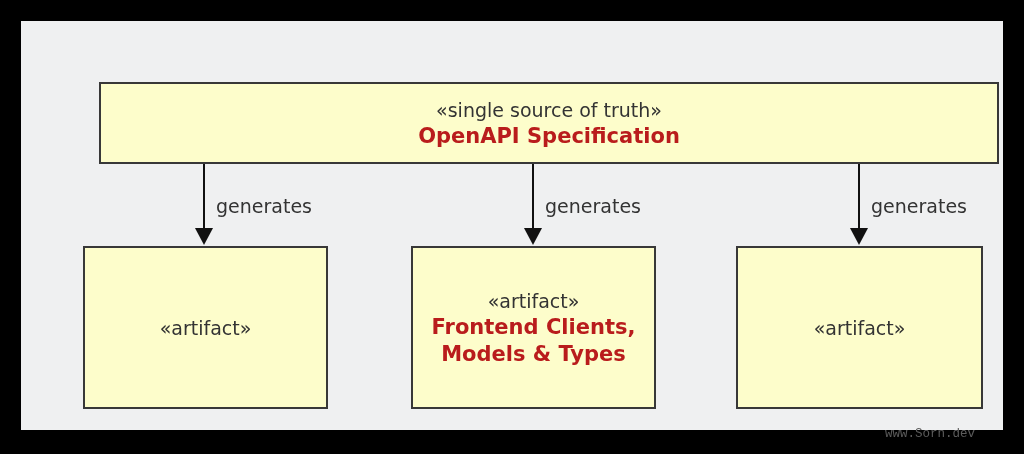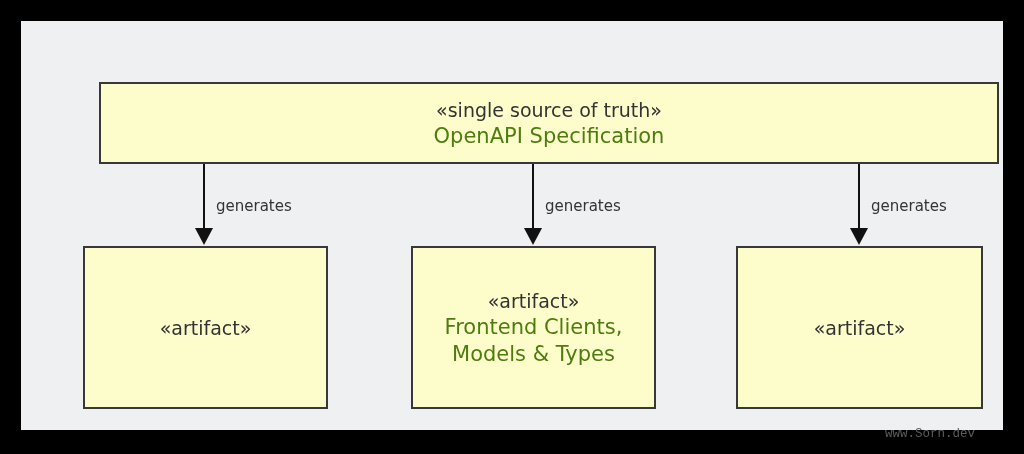--- a/index.html
+++ b/index.html
@@ -37,22 +37,22 @@
   }
   .node-stereotype {
     font-size: 19px;
     line-height: 26px;
     font-weight: 400;
     color: #333333;
   }
   .node-name {
     font-size: 21px;
     line-height: 27px;
-    font-weight: 400;
-    color: #4d7c0f;
+    font-weight: 700;
+    color: #b91c1c;
     white-space: pre-line;
   }
   .node-source {
     left: 62px;
     top: 61px;
     width: 900px;
     height: 82px;
     margin-left: 16px;
   }
   .node-artifact-1 { left: 62px;  top: 225px; width: 245px; height: 163px; }
@@ -79,21 +79,21 @@
     border-top: 17px solid #111111;
     top: 207px;
   }
   .edge-head-1 { left: 174px; }
   .edge-head-2 { left: 503px; }
   .edge-head-3 { left: 829px; }
 
   .edge-label {
     position: absolute;
     top: 173px;
-    font-size: 15px;
+    font-size: 19px;
     line-height: 24px;
     color: #333333;
   }
   .edge-label-1 { left: 195px; }
   .edge-label-2 { left: 524px; }
   .edge-label-3 { left: 850px; }
 
   .watermark {
     position: absolute;
     right: 28px;

